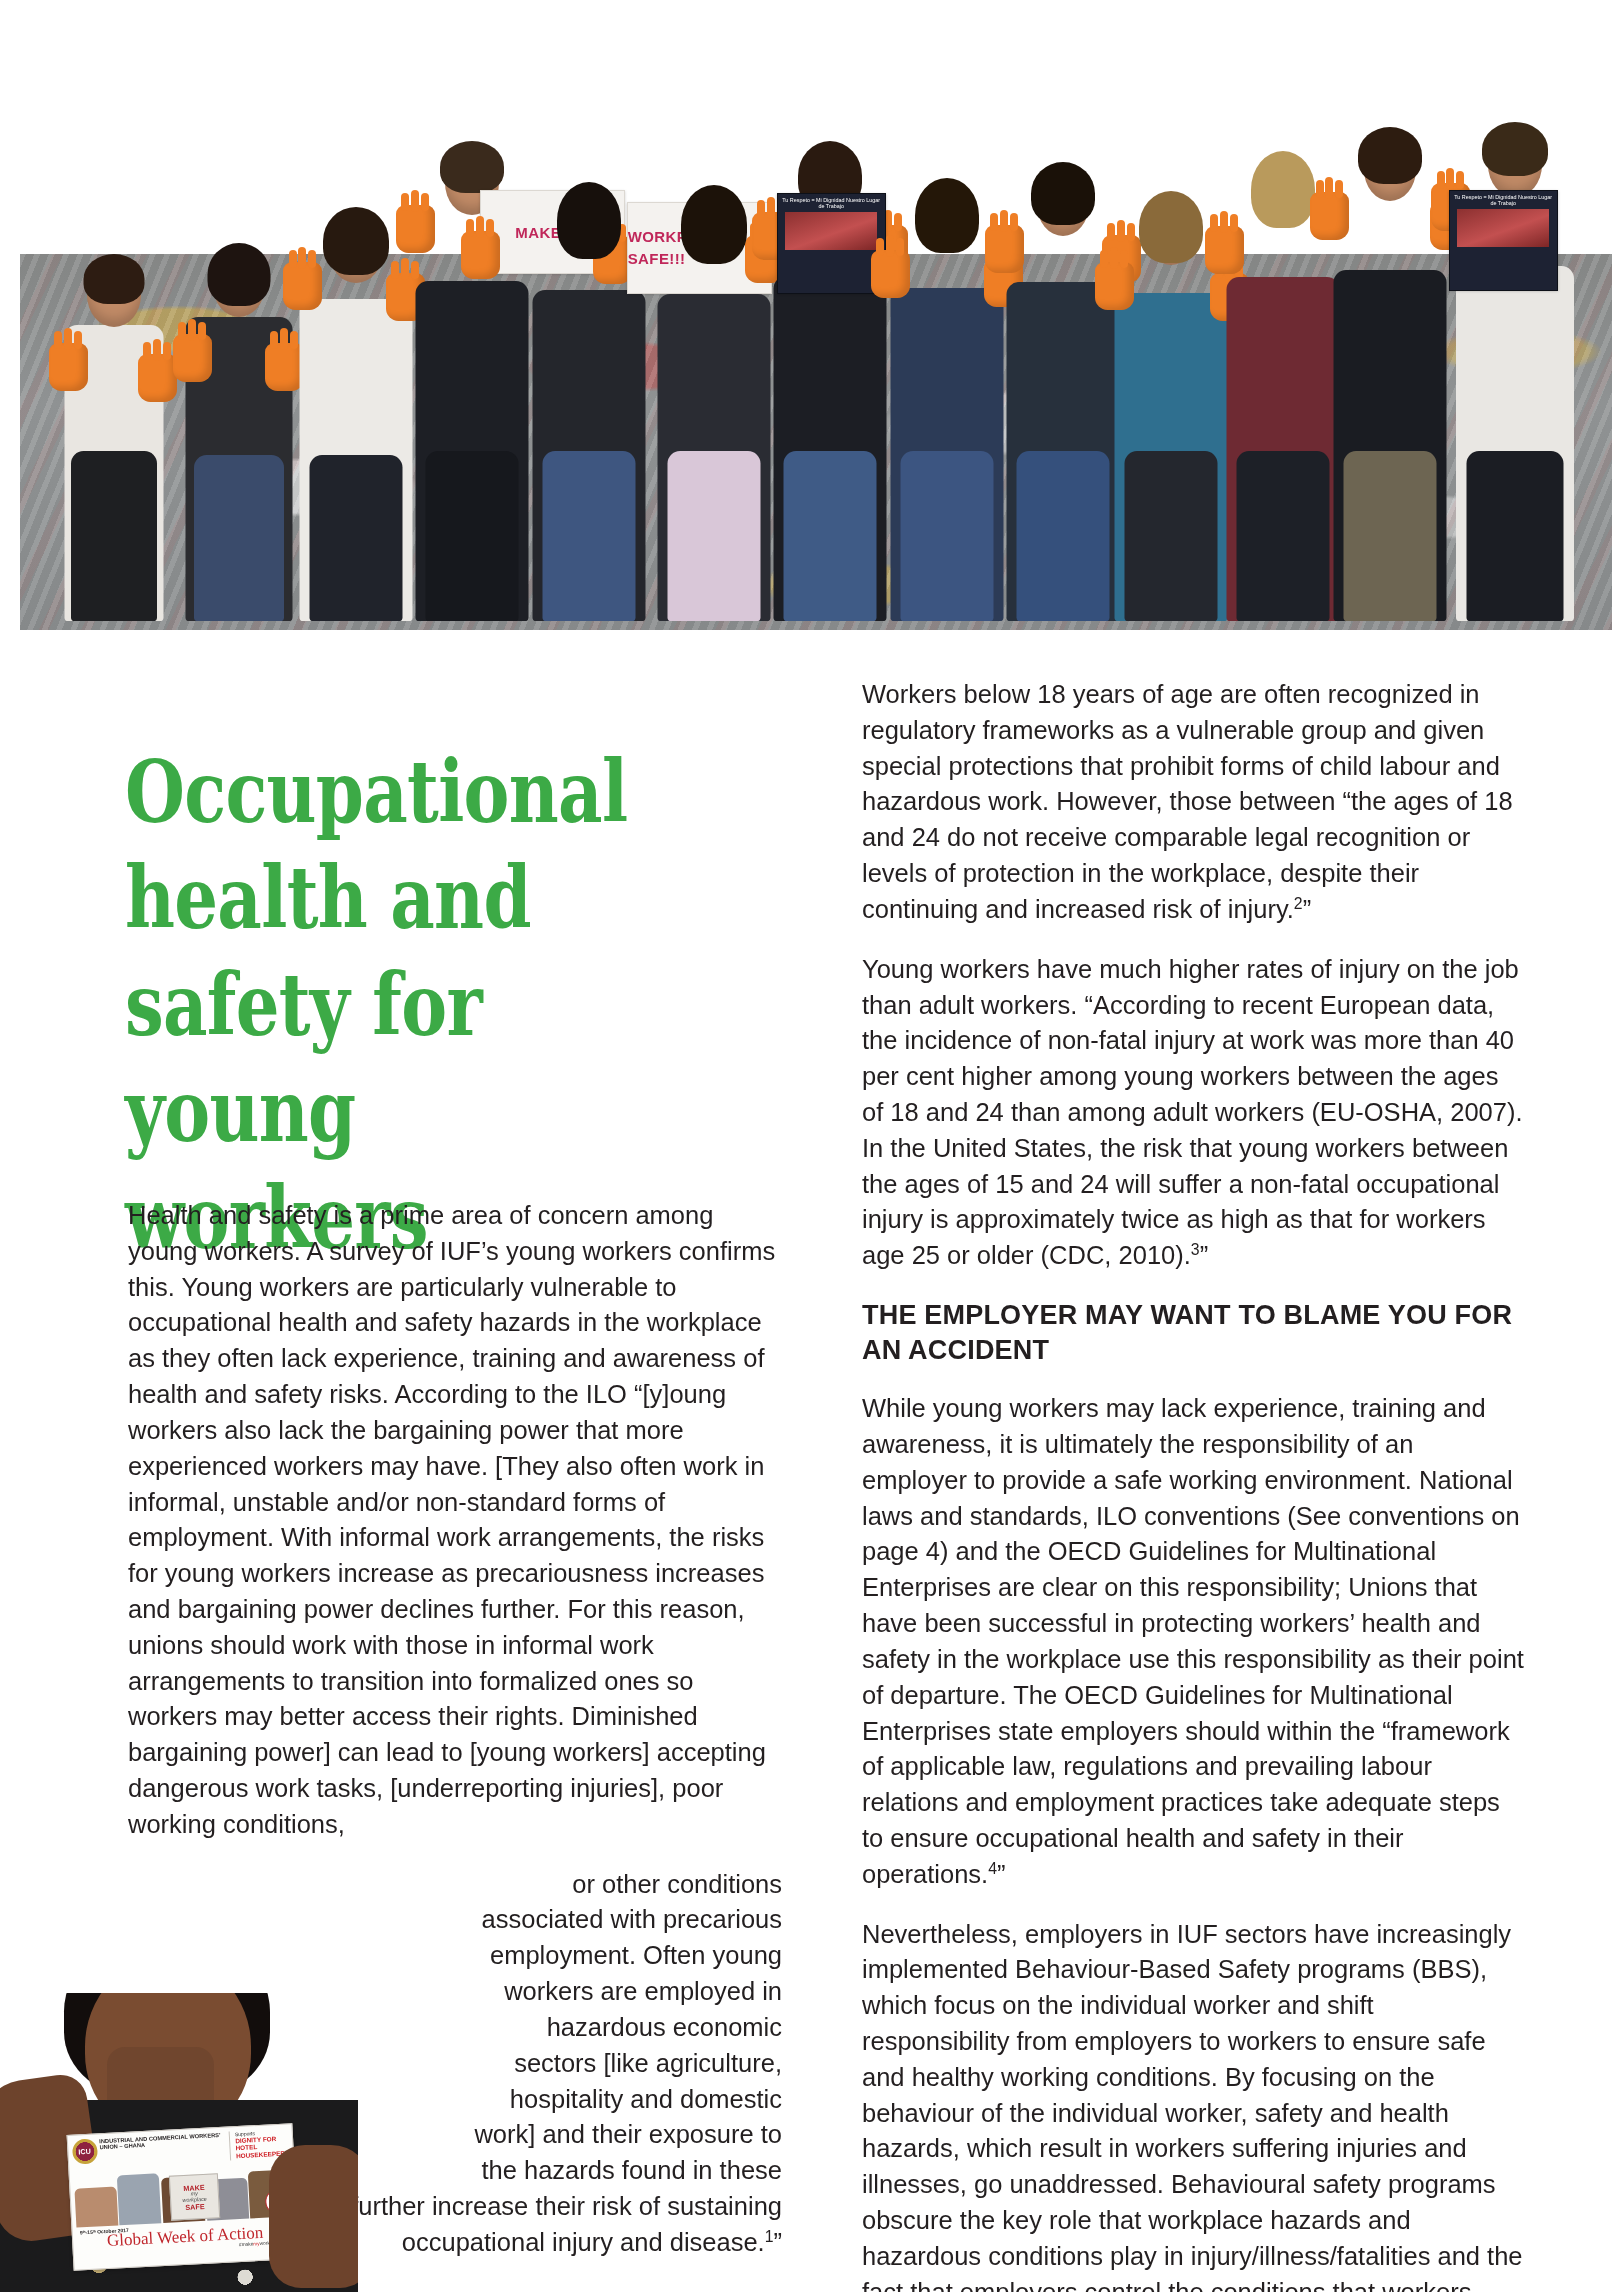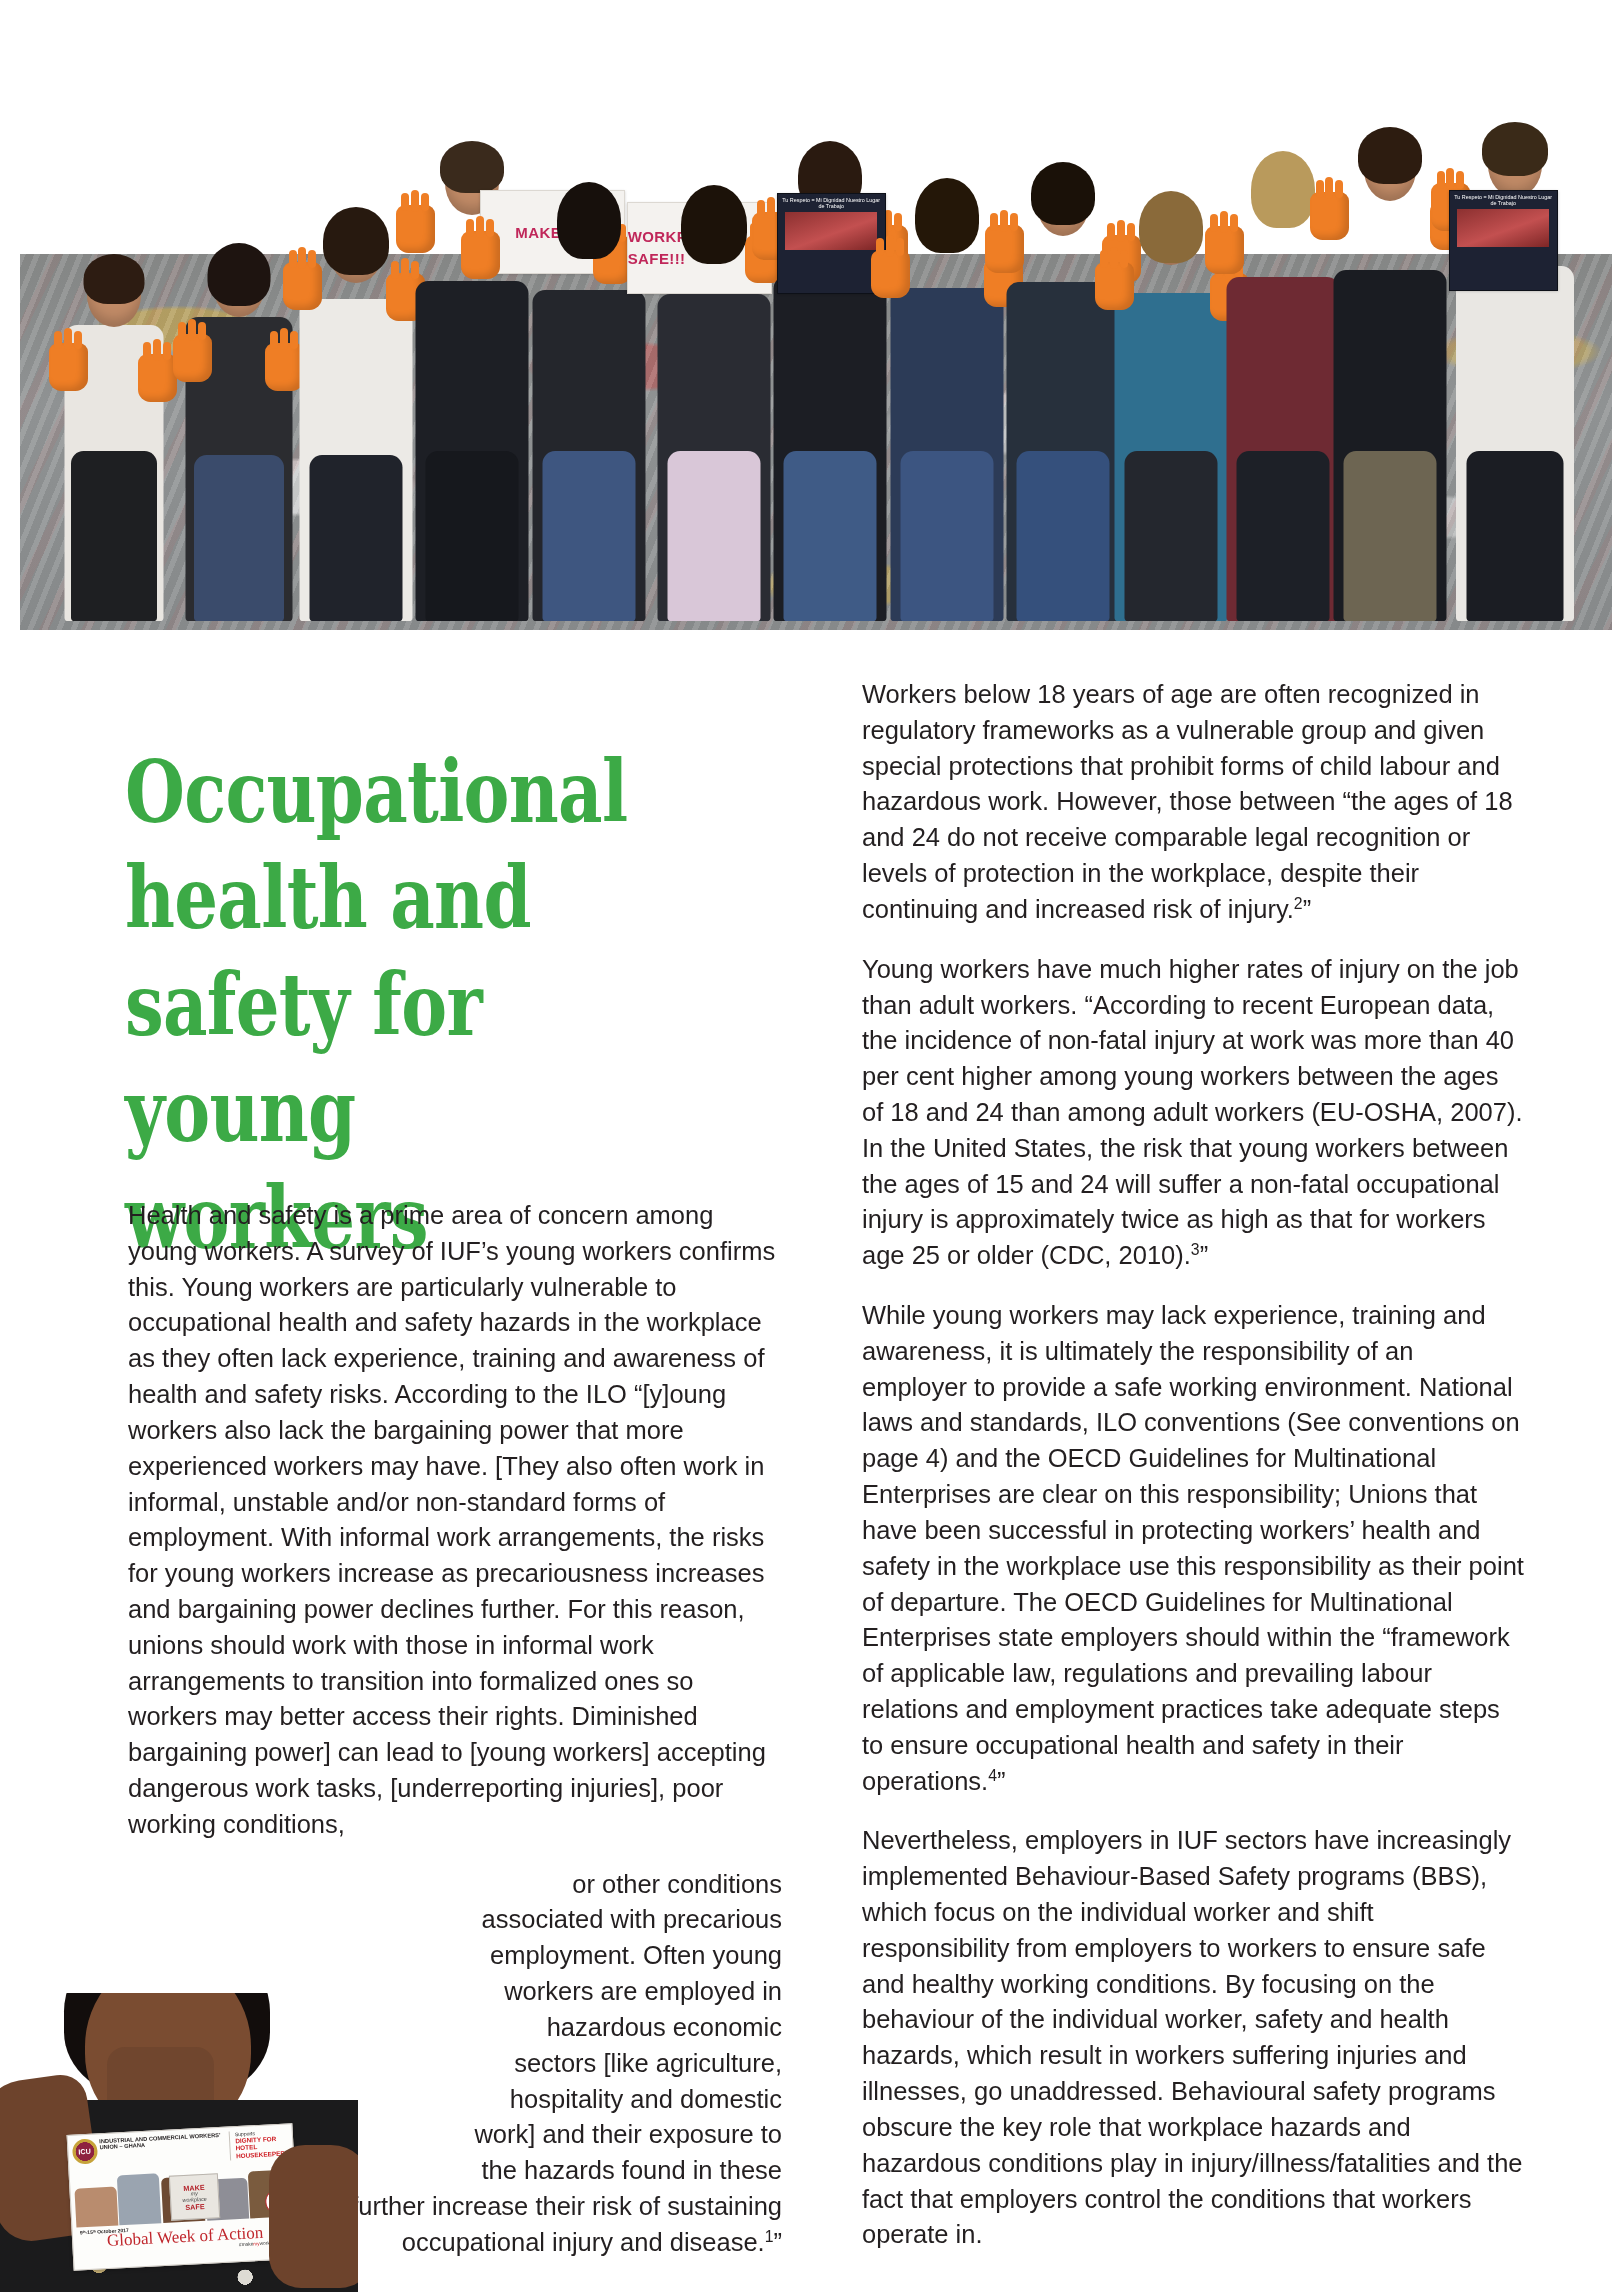--- a/index.html
+++ b/index.html
@@ -525,20 +525,21 @@
   <p>Health and safety is a prime area of concern among young workers. A survey of IUF’s young workers confirms this. Young workers are particularly vulnerable to occupational health and safety hazards in the workplace as they often lack experience, training and awareness of health and safety risks. According to the ILO “[y]oung workers also lack the bargaining power that more experienced workers may have. [They also often work in informal, unstable and/or non-standard forms of employment. With informal work arrangements, the risks for young workers increase as precariousness increases and bargaining power declines further. For this reason, unions should work with those in informal work arrangements to transition into formalized ones so workers may better access their rights. Diminished bargaining power] can lead to [young workers] accepting dangerous work tasks, [underreporting injuries], poor working conditions,</p>
   <div class="float-shape"></div>
   <p class="wrap-right"><span>or other conditions associated with precarious employment. Often young workers are employed in hazardous economic sectors [like agriculture, hospitality and domestic work] and their exposure to the hazards found in these sectors further increase their risk of sustaining occupational injury and disease.</span><sup>1</sup><span>”</span></p>
 </div>
 
 <div class="col-right">
   <p><span>Workers below 18 years of age are often recognized in regulatory frameworks as a vulnerable group and given special protections that prohibit forms of child labour and hazardous work. However, those between “the ages of 18 and 24 do not receive comparable legal recognition or levels of protection in the workplace, despite their continuing and increased risk of injury.</span><sup>2</sup><span>”</span></p>
 
   <p><span>Young workers have much higher rates of injury on the job than adult workers. “According to recent European data, the incidence of non-fatal injury at work was more than 40 per cent higher among young workers between the ages of 18 and 24 than among adult workers (EU-OSHA, 2007). In the United States, the risk that young workers between the ages of 15 and 24 will suffer a non-fatal occupational injury is approximately twice as high as that for workers age 25 or older (CDC, 2010).</span><sup>3</sup><span>”</span></p>
 
+  <h2 class="subhead">THE EMPLOYER MAY WANT TO BLAME YOU FOR AN ACCIDENT</h2>
 
   <p><span>While young workers may lack experience, training and awareness, it is ultimately the responsibility of an employer to provide a safe working environment. National laws and standards, ILO conventions (See conventions on page 4) and the OECD Guidelines for Multinational Enterprises are clear on this responsibility; Unions that have been successful in protecting workers’ health and safety in the workplace use this responsibility as their point of departure. The OECD Guidelines for Multinational Enterprises state employers should within the “framework of applicable law, regulations and prevailing labour relations and employment practices take adequate steps to ensure occupational health and safety in their operations.</span><sup>4</sup><span>”</span></p>
 
   <p>Nevertheless, employers in IUF sectors have increasingly implemented Behaviour-Based Safety programs (BBS), which focus on the individual worker and shift responsibility from employers to workers to ensure safe and healthy working conditions. By focusing on the behaviour of the individual worker, safety and health hazards, which result in workers suffering injuries and illnesses, go unaddressed. Behavioural safety programs obscure the key role that workplace hazards and hazardous conditions play in injury/illness/fatalities and the fact that employers control the conditions that workers operate in.</p>
 </div>
 
 <div class="bl-photo">
   <div class="bl-hair"></div>
   <div class="bl-face"></div>
   <div class="bl-smile"></div>

